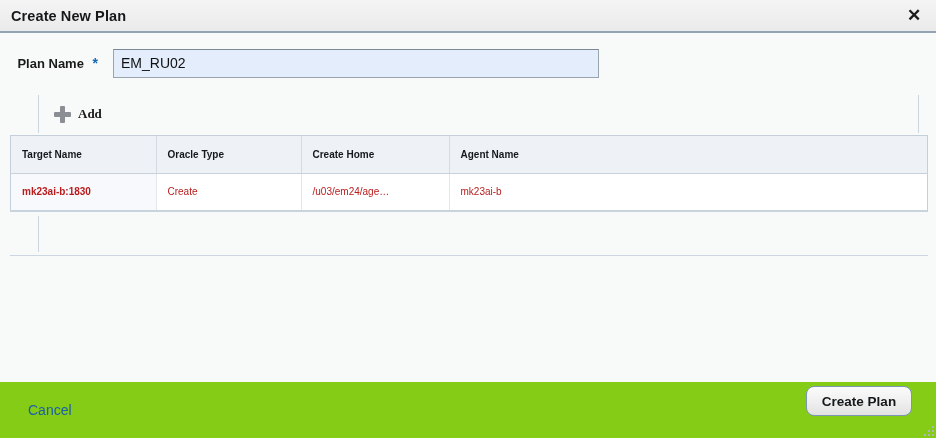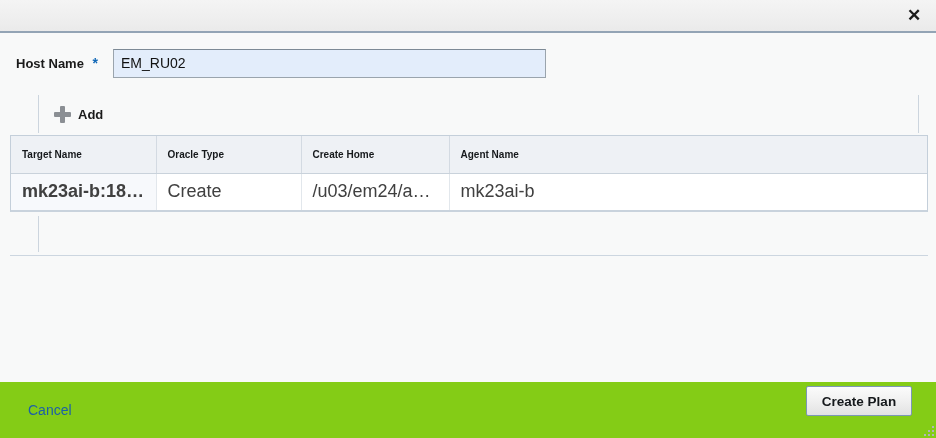--- a/index.html
+++ b/index.html
@@ -87,21 +87,21 @@
     white-space: nowrap;
   }
   .req-star {
     color: #1168b7;
     font-size: 14px;
     font-weight: bold;
     margin-left: 5px;
   }
   .plan-input {
     margin-left: 13px;
-    width: 433px;
+    width: 486px;
     height: 29px;
     background: #e3edfb;
     border: 1px solid #9aa4ad;
     border-top-color: #7d8a96;
     font-family: "Liberation Sans", sans-serif;
     font-size: 14px;
     color: #111;
     padding: 0 7px;
     outline: none;
   }
@@ -155,20 +155,21 @@
   .plus-icon::before {
     left: 0; top: 6px; width: 17px; height: 5px;
   }
   .plus-icon::after {
     left: 6px; top: 0; width: 5px; height: 17px;
   }
   .add-label {
     font-size: 13px;
     font-weight: bold;
     color: #1a1a1a;
+    font-family: Liberation Serif, serif;
   }
 
   
   .table-wrap {
     position: absolute;
     left: 10px;
     top: 102px;
     width: 918px;
     border: 1px solid #c4cfda;
     border-bottom: 2px solid #c9d3dd;
@@ -191,22 +192,22 @@
     padding: 0 0 0 11px;
     white-space: nowrap;
     cursor: pointer;
     user-select: none;
   }
   table.grid th:last-child { border-right: none; }
 
   table.grid td {
     height: 37px;
     border-right: 1px solid #e2e7ec;
-    font-size: 18px;
-    color: #404040;
+    font-size: 10px;
+    color: #b91c1c;
     padding: 0 11px;
     white-space: nowrap;
     overflow: hidden;
     text-overflow: ellipsis;
     background: #fff;
   }
   table.grid td:last-child { border-right: none; }
   table.grid td.key-cell {
     font-weight: bold;
     background: #f7f9fc;
@@ -263,21 +264,21 @@
 
   .create-plan-btn {
     position: absolute;
     right: 24px;
     top: 4px;
     height: 30px;
     min-width: 106px;
     padding: 0 14px;
     background: linear-gradient(to bottom, #fbfbfb 0%, #f0f0f0 50%, #e2e2e2 100%);
     border: 1px solid #7c97b4;
-    border-radius: 2px;
+    border-radius: 8px;
     font-family: "Liberation Sans", sans-serif;
     font-size: 13.5px;
     font-weight: bold;
     color: #15181b;
     cursor: pointer;
   }
 
   
   .resize-grip {
     position: absolute;
@@ -299,28 +300,29 @@
   .g4 { right: 0px;  bottom: 4px; }
   .g5 { right: 4px;  bottom: 4px; }
   .g6 { right: 0px;  bottom: 8px; }
 </style>
 </head>
 <body>
 
 <div class="dialog">
 
   <div class="titlebar">
+    <span class="dialog-title">Create New Plan</span>
     <span class="close-btn">✕</span>
   </div>
 
   <div class="dialog-body">
 
     <div class="field-row">
       <span class="field-label">
-        <span>Host Name</span>
+        <span>Plan Name</span>
         <span class="req-star">*</span>
       </span>
       <input class="plan-input" type="text" value="EM_RU02" style="">
     </div>
 
     <div class="toolbar">
       <span class="toolbar-divider left"></span>
       <span class="toolbar-divider right"></span>
       <div class="add-button">
         <span class="plus-icon"></span>

